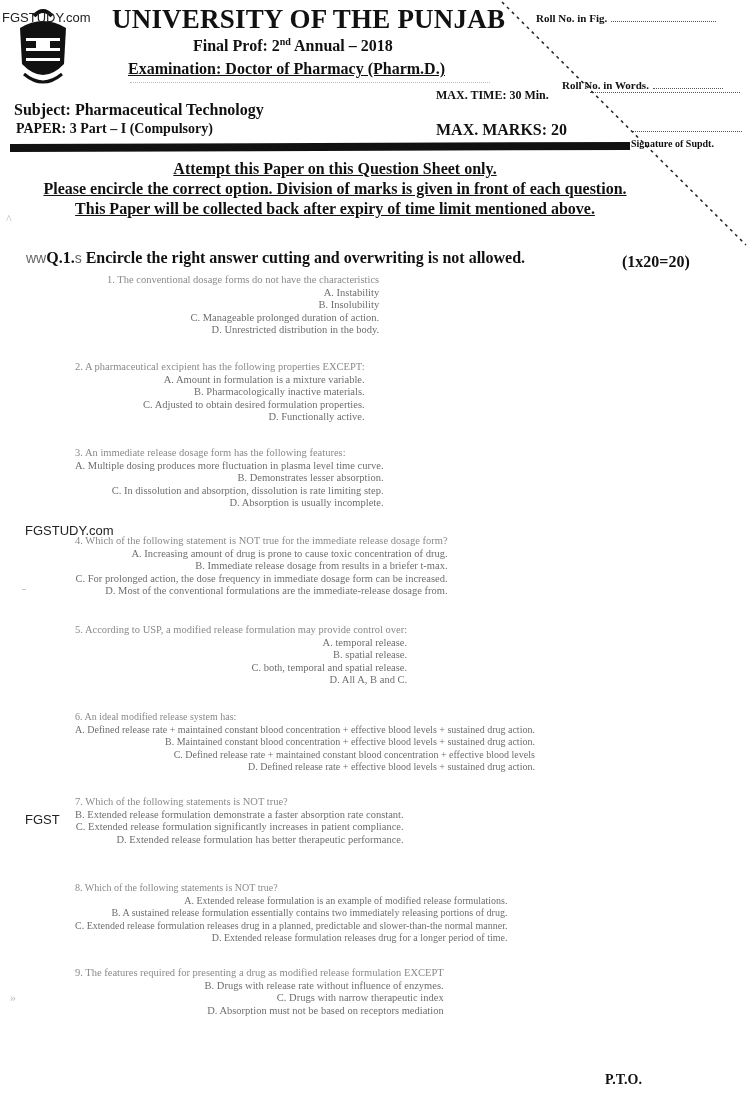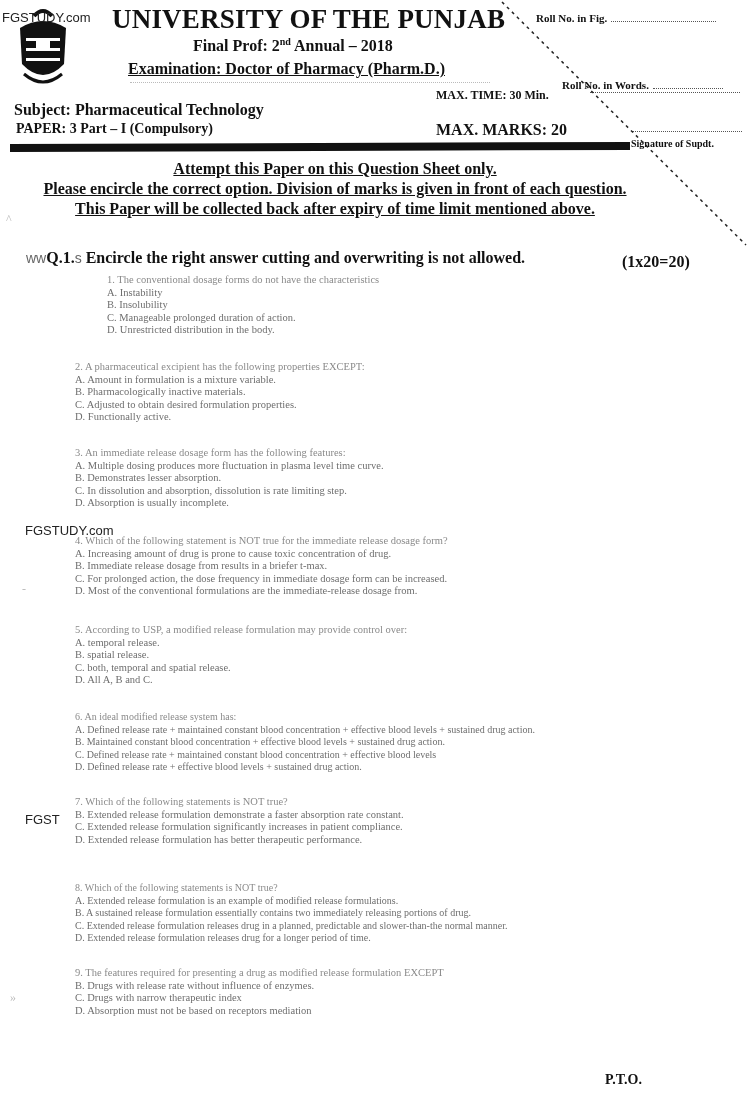--- a/index.html
+++ b/index.html
@@ -25,21 +25,21 @@
   .signature { left: 631px; top: 138px; font-size: 10px; font-weight: bold; white-space: nowrap; }
   .instr { left: 0; width: 670px; text-align: center; font-size: 16px; font-weight: bold; text-decoration: underline; white-space: nowrap; }
   .instr1 { top: 160px; }
   .instr2 { top: 180px; }
   .instr3 { top: 200px; }
   .q1 { left: 26px; top: 249px; font-size: 16px; font-weight: bold; white-space: nowrap; }
   .q1 .small-wm { font-size: 14px; font-weight: normal; font-family: "Liberation Sans", sans-serif; color: #666; }
   .q1-marks { left: 622px; top: 253px; font-size: 16px; font-weight: bold; white-space: nowrap; }
   .qblock { position: absolute; left: 75px; font-size: 10.5px; color: #7a7a7a; line-height: 12.6px; white-space: nowrap; font-family: "Liberation Serif", serif; }
   .qblock .qtext { color: #8a8a8a; }
-  .qblock .opt { color: #6e6e6e; }
+  .qblock .opt { color: #6e6e6e; text-align: right; }
   .wm-fgstudy { font-size: 13px; color: #222; }
   .pto { left: 605px; top: 1072px; font-size: 14px; font-weight: bold; }
   .speck { color: #bbb; font-size: 12px; }
 </style>
 </head>
 <body>
 
 <svg class="abs logo" viewBox="0 0 58 82">
   <path d="M20 8 Q29 -2 38 8" fill="none" stroke="#111" stroke-width="4"></path>
   <path d="M6 20 Q29 6 52 20 L50 56 Q29 78 8 56 Z" fill="#111"></path>

